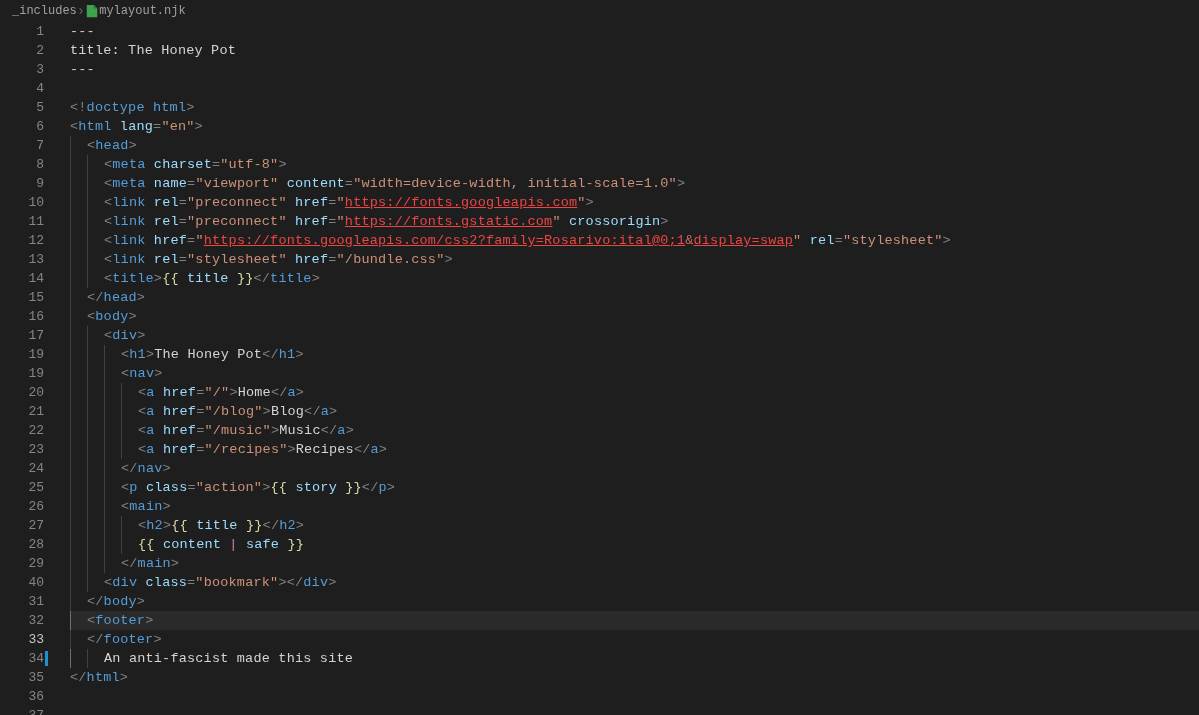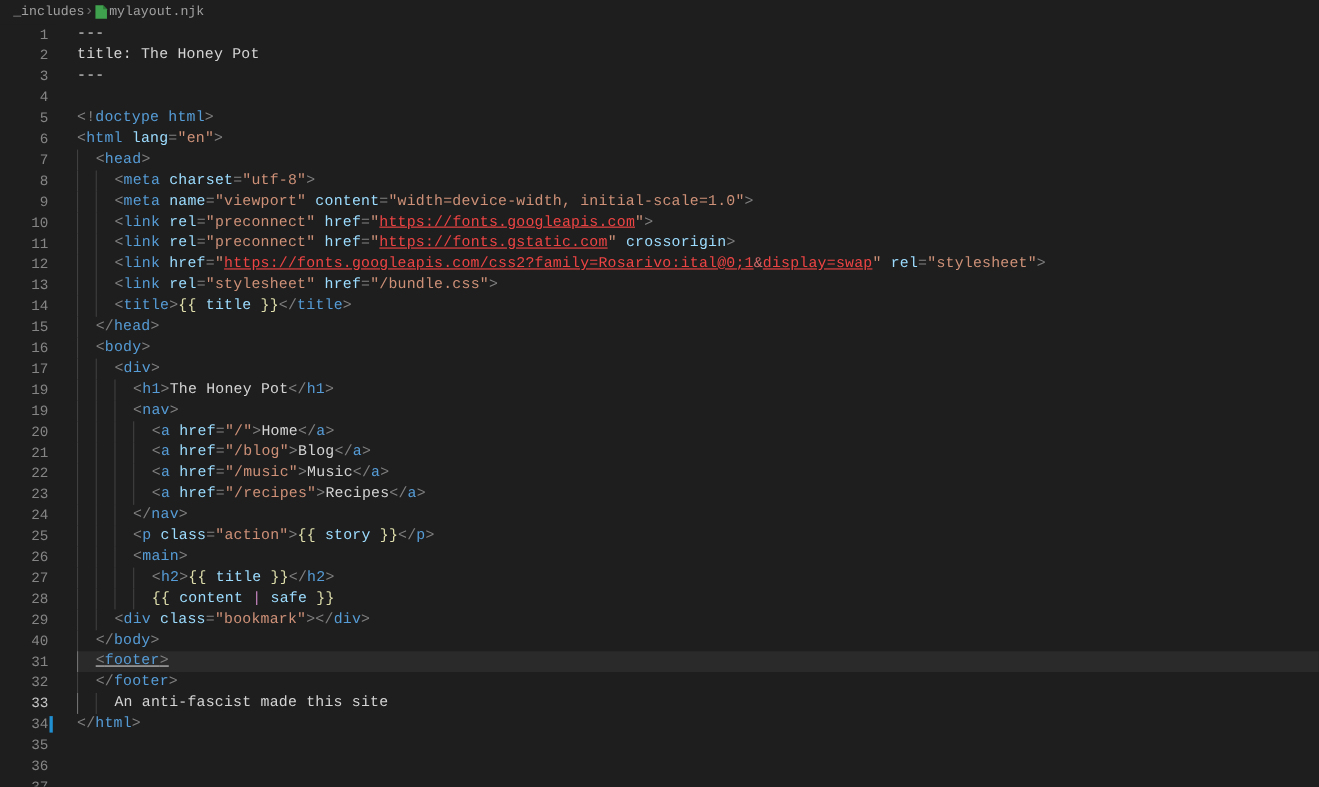--- a/index.html
+++ b/index.html
@@ -72,21 +72,20 @@
     }
     .code-line {
       height: 19px;
       line-height: 19px;
       white-space: pre;
       font-size: 13.5px;
       letter-spacing: 0.2px;
     }
     .code-line.current {
       background: #2a2a2a;
-      text-decoration: underline;
     }
     
     .ig {
       display: inline-block;
       width: 1px;
       height: 19px;
       background: #404040;
       vertical-align: top;
       margin-right: 16px;
     }
@@ -181,20 +180,21 @@
     <div class="code-line"><span class="ig"></span><span class="ig"></span><span class="ig"></span><span class="c-punct">&lt;</span><span class="c-tag">nav</span><span class="c-punct">&gt;</span></div>
     <div class="code-line"><span class="ig"></span><span class="ig"></span><span class="ig"></span><span class="ig"></span><span class="c-punct">&lt;</span><span class="c-tag">a</span> <span class="c-attr">href</span><span class="c-punct">=</span><span class="c-str">"/"</span><span class="c-punct">&gt;</span><span class="c-text">Home</span><span class="c-punct">&lt;/</span><span class="c-tag">a</span><span class="c-punct">&gt;</span></div>
     <div class="code-line"><span class="ig"></span><span class="ig"></span><span class="ig"></span><span class="ig"></span><span class="c-punct">&lt;</span><span class="c-tag">a</span> <span class="c-attr">href</span><span class="c-punct">=</span><span class="c-str">"/blog"</span><span class="c-punct">&gt;</span><span class="c-text">Blog</span><span class="c-punct">&lt;/</span><span class="c-tag">a</span><span class="c-punct">&gt;</span></div>
     <div class="code-line"><span class="ig"></span><span class="ig"></span><span class="ig"></span><span class="ig"></span><span class="c-punct">&lt;</span><span class="c-tag">a</span> <span class="c-attr">href</span><span class="c-punct">=</span><span class="c-str">"/music"</span><span class="c-punct">&gt;</span><span class="c-text">Music</span><span class="c-punct">&lt;/</span><span class="c-tag">a</span><span class="c-punct">&gt;</span></div>
     <div class="code-line"><span class="ig"></span><span class="ig"></span><span class="ig"></span><span class="ig"></span><span class="c-punct">&lt;</span><span class="c-tag">a</span> <span class="c-attr">href</span><span class="c-punct">=</span><span class="c-str">"/recipes"</span><span class="c-punct">&gt;</span><span class="c-text">Recipes</span><span class="c-punct">&lt;/</span><span class="c-tag">a</span><span class="c-punct">&gt;</span></div>
     <div class="code-line"><span class="ig"></span><span class="ig"></span><span class="ig"></span><span class="c-punct">&lt;/</span><span class="c-tag">nav</span><span class="c-punct">&gt;</span></div>
     <div class="code-line"><span class="ig"></span><span class="ig"></span><span class="ig"></span><span class="c-punct">&lt;</span><span class="c-tag">p</span> <span class="c-attr">class</span><span class="c-punct">=</span><span class="c-str">"action"</span><span class="c-punct">&gt;</span><span class="c-delim">{{</span> <span class="c-var">story</span> <span class="c-delim">}}</span><span class="c-punct">&lt;/</span><span class="c-tag">p</span><span class="c-punct">&gt;</span></div>
     <div class="code-line"><span class="ig"></span><span class="ig"></span><span class="ig"></span><span class="c-punct">&lt;</span><span class="c-tag">main</span><span class="c-punct">&gt;</span></div>
     <div class="code-line"><span class="ig"></span><span class="ig"></span><span class="ig"></span><span class="ig"></span><span class="c-punct">&lt;</span><span class="c-tag">h2</span><span class="c-punct">&gt;</span><span class="c-delim">{{</span> <span class="c-var">title</span> <span class="c-delim">}}</span><span class="c-punct">&lt;/</span><span class="c-tag">h2</span><span class="c-punct">&gt;</span></div>
     <div class="code-line"><span class="ig"></span><span class="ig"></span><span class="ig"></span><span class="ig"></span><span class="c-delim">{{</span> <span class="c-var">content</span> <span class="c-op">|</span> <span class="c-var">safe</span> <span class="c-delim">}}</span></div>
+    <div class="code-line"><span class="ig"></span><span class="ig"></span><span class="ig"></span><span class="c-punct">&lt;/</span><span class="c-tag">main</span><span class="c-punct">&gt;</span></div>
     <div class="code-line"><span class="ig"></span><span class="ig"></span><span class="c-punct">&lt;</span><span class="c-tag">div</span> <span class="c-attr">class</span><span class="c-punct">=</span><span class="c-str">"bookmark"</span><span class="c-punct">&gt;</span><span class="c-punct">&lt;/</span><span class="c-tag">div</span><span class="c-punct">&gt;</span></div>
     <div class="code-line"><span class="ig"></span><span class="c-punct">&lt;/</span><span class="c-tag">body</span><span class="c-punct">&gt;</span></div>
     <div class="code-line current"><span class="ig active"></span><span class="c-punct">&lt;</span><span class="c-tag">footer</span><span class="c-punct">&gt;</span></div>
     <div class="code-line"><span class="ig"></span><span class="c-punct">&lt;/</span><span class="c-tag">footer</span><span class="c-punct">&gt;</span></div>
     <div class="code-line"><span class="ig active"></span><span class="ig"></span><span class="c-text">An anti-fascist made this site</span></div>
     <div class="code-line"><span class="c-punct">&lt;/</span><span class="c-tag">html</span><span class="c-punct">&gt;</span></div>
     <div class="code-line"></div>
   </div>
 </div>
 

